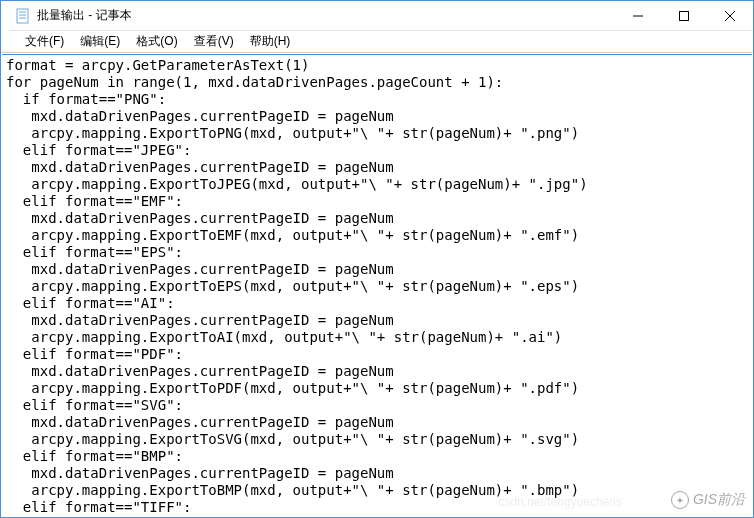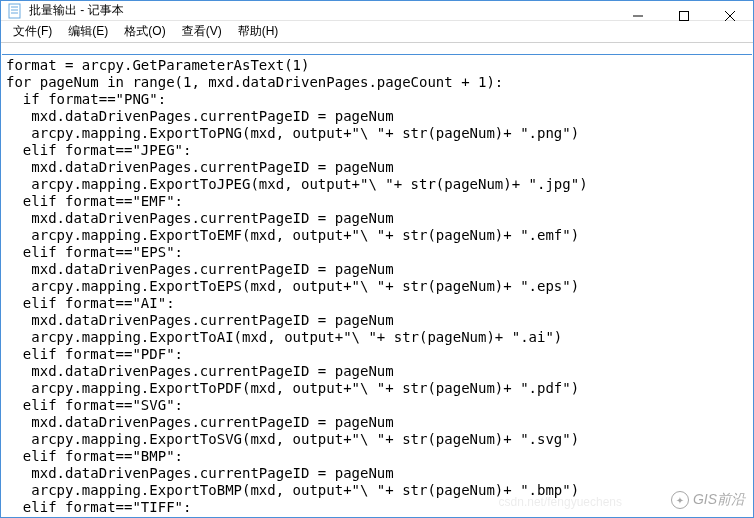--- a/index.html
+++ b/index.html
@@ -7,26 +7,27 @@
     margin: 0;
     font-family: "Microsoft YaHei", "SimSun", sans-serif;
     background: #fff;
     width: 754px;
     height: 518px;
     overflow: hidden;
     border: 1px solid #4a90d9;
     position: relative;
   }
   .titlebar {
-    height: 20px;
+    height: 30px;
     display: flex;
     align-items: center;
     background: #fff;
     padding: 0 0 0 6px;
     border-bottom: 1px solid #e5e5e5;
+    margin-left: 8px;
   }
   .titlebar .app-icon {
     width: 16px; height: 16px;
     margin-right: 6px;
     display: inline-block;
   }
   .titlebar .title-text {
     font-size: 12px;
     color: #000;
     flex: 1;
@@ -42,21 +43,21 @@
     align-items: center;
     justify-content: center;
     font-size: 10px;
     color: #000;
   }
   .win-btn svg { width: 10px; height: 10px; }
   .menubar {
     height: 22px;
     display: flex;
     align-items: flex-end;
-    padding: 0 4px;
+    padding: 0 16px;
     font-size: 12px;
     border-bottom: 1px solid #d0d0d0;
   }
   .menu-item {
     padding: 2px 8px;
     cursor: default;
   }
   .editor-wrap {
     position: absolute;
     top: 53px; left: 1px; right: 1px; bottom: 1px;

